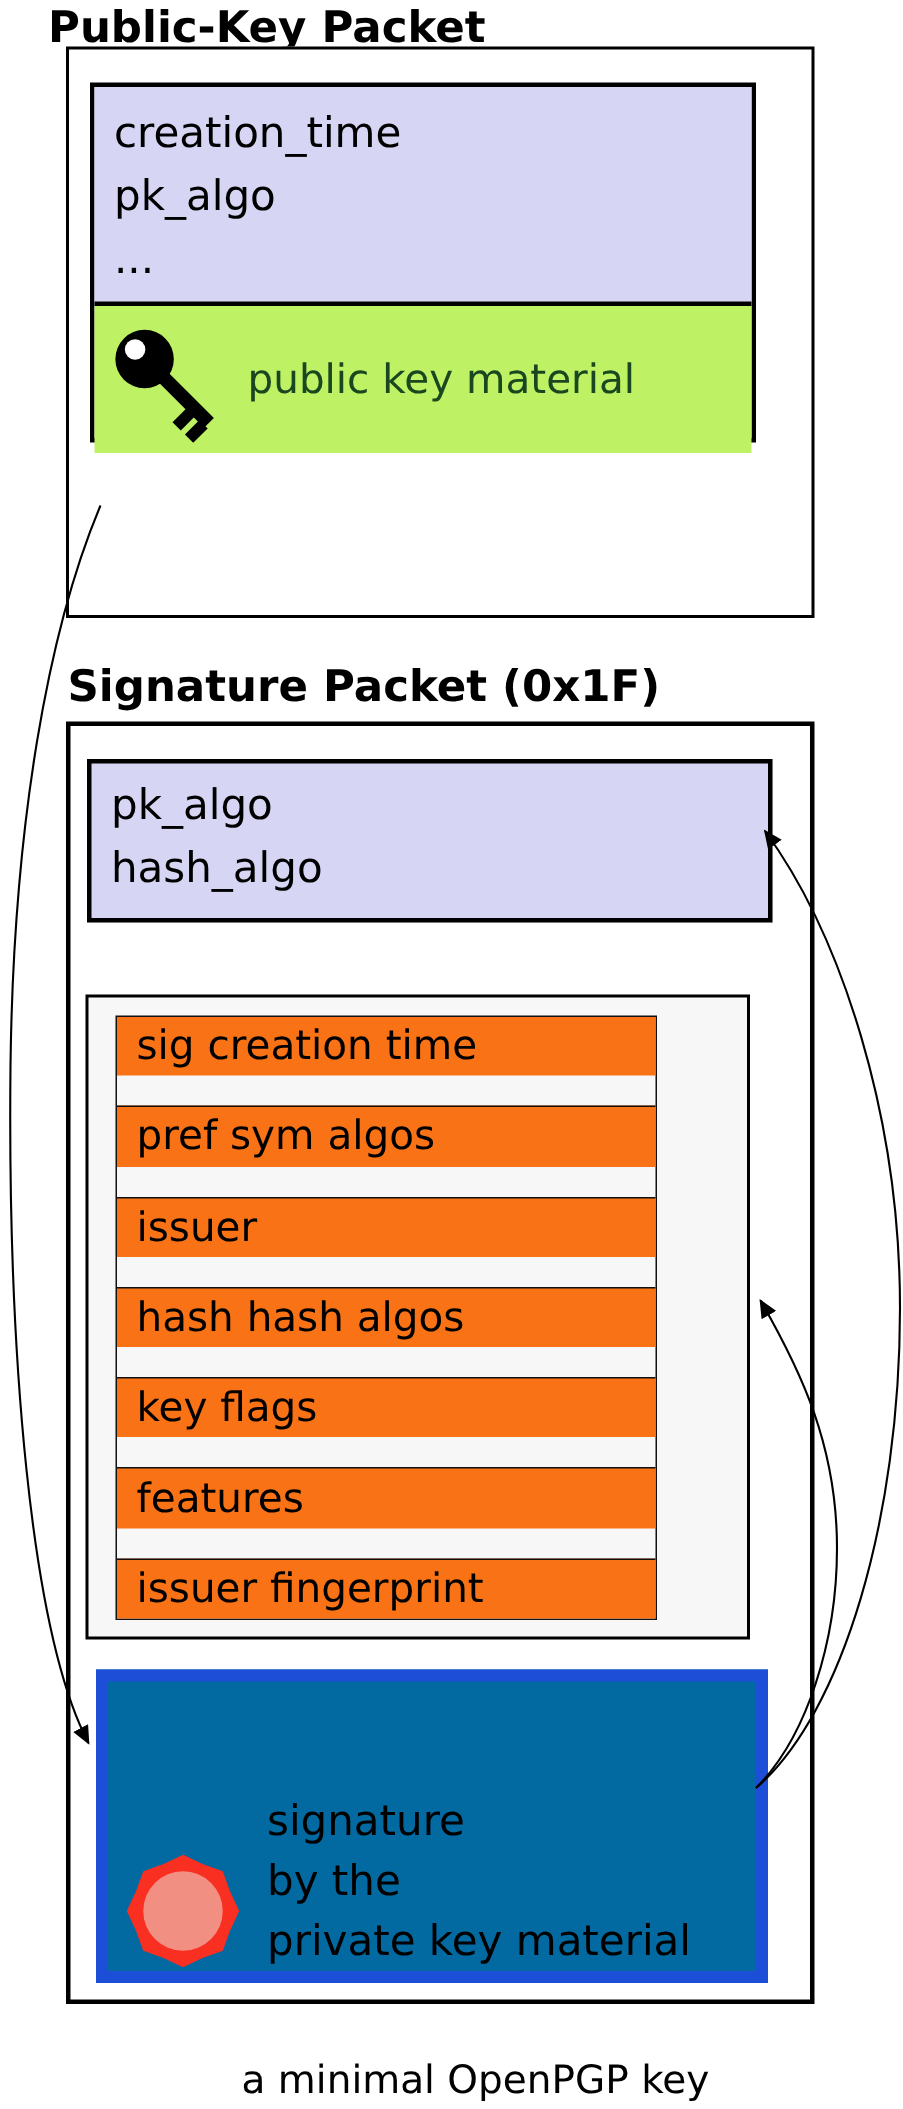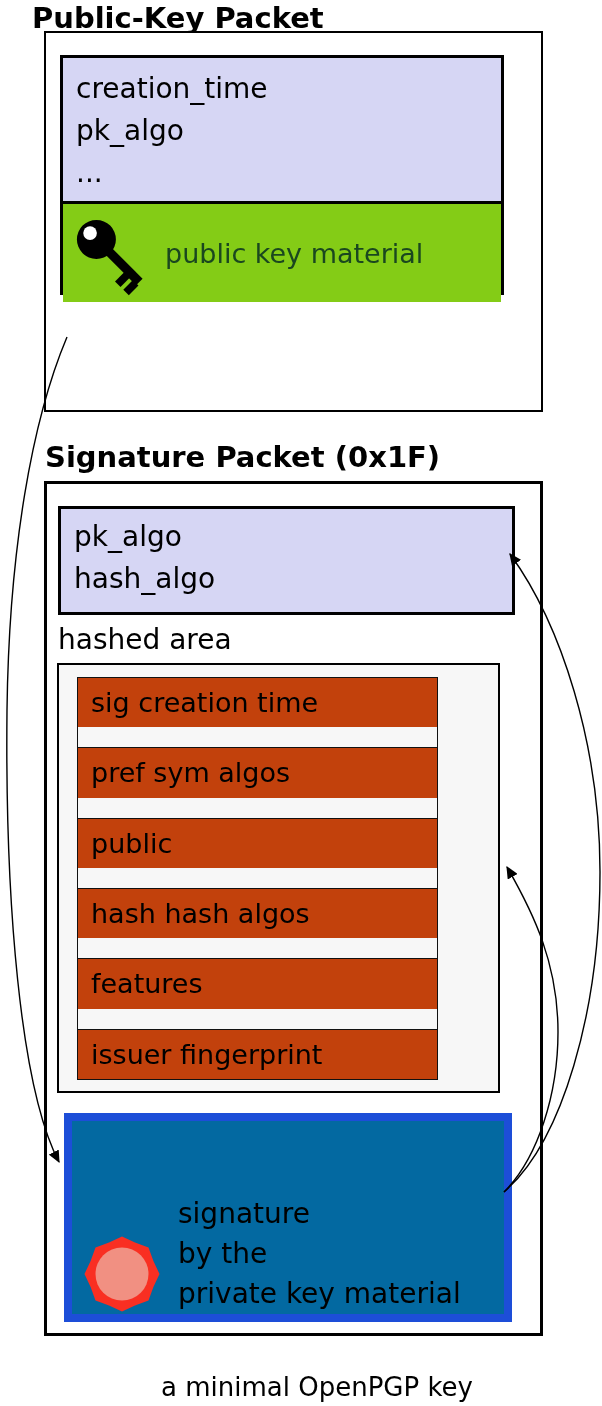--- a/index.html
+++ b/index.html
@@ -10,34 +10,34 @@
   }
   .abs{position:absolute;}
   .title{font-size:29px;font-weight:bold;letter-spacing:0px;white-space:nowrap;}
 
   
   #pk-title{left:32px;top:1px;}
   #pk-box{left:44px;top:31px;width:495px;height:377px;border:2px solid #000;background:#fff;}
   #pk-inner{left:58px;top:53px;width:438px;height:234px;border:3px solid #000;}
   #pk-fields{height:133px;background:#d6d6f4;border-bottom:3px solid #000;
              padding:10px 0 0 13px;font-size:28px;line-height:42px;}
-  #pk-key{height:98px;background:#84cc16;display:flex;align-items:center;}
+  #pk-key{height:98px;background:#bef264;display:flex;align-items:center;}
   #pk-key-label{color:#1a471f;font-size:27px;margin-left:14px;}
   #key-svg{margin:4px 0 0 10px;flex:0 0 auto;}
 
   
   #sig-title{left:45px;top:440px;}
   #sig-box{left:44px;top:481px;width:493px;height:849px;border:3px solid #000;background:#fff;}
   #algo-box{left:58px;top:506px;width:438px;height:96px;border:3px solid #000;background:#d6d6f4;
             padding:7px 0 0 13px;font-size:28px;line-height:42px;}
   #hashed-label{left:58px;top:623px;font-size:28px;}
   #hashed-box{left:57px;top:663px;width:439px;height:426px;border:2px solid #000;background:#f7f7f7;}
   #rows-table{left:77px;top:677px;width:359px;height:401px;border:1.5px solid #111;
               display:flex;flex-direction:column;}
-  .row{flex:1 1 0;background:#c2410c;display:flex;align-items:center;
+  .row{flex:1 1 0;background:#f97316;display:flex;align-items:center;
        padding-left:13px;font-size:27px;}
   .row + .row{border-top:1.5px solid #111;margin-top:20px;}
 
   
   #yellow-box{left:64px;top:1113px;width:432px;height:193px;border:8px solid #1d4ed8;background:#0369a1;
               display:flex;align-items:flex-end;}
   #seal-svg{margin:14px 0 0 10px;flex:0 0 auto;}
   #yellow-text{margin:9px 0 0 16px;font-size:28px;line-height:40px;}
 
   #caption{left:16px;top:1372px;width:602px;text-align:center;font-size:26px;}
@@ -77,29 +77,29 @@
 
   <div id="sig-title" class="abs title">Signature Packet (0x1F)</div>
 
   <div id="sig-box" class="abs"></div>
 
   <div id="algo-box" class="abs">
     <div class="line">pk_algo</div>
     <div class="line">hash_algo</div>
   </div>
 
-  <div id="hashed-label" class="abs">hashed area</div>
 
   <div id="hashed-box" class="abs"></div>
 
   <div id="rows-table" class="abs">
     <div class="row">sig creation time</div>
     <div class="row">pref sym algos</div>
-    <div class="row">public</div>
+    <div class="row">issuer</div>
     <div class="row">hash hash algos</div>
+    <div class="row">key flags</div>
     <div class="row">features</div>
     <div class="row">issuer fingerprint</div>
   </div>
 
   <div id="yellow-box" class="abs">
     <svg id="seal-svg" width="80" height="80" viewBox="0 0 80 80">
       <polygon fill="#f92f22" points="77.5,40 71.4,53 66.5,66.5 53,71.4 40,77.5 27,71.4 13.5,66.5 8.6,53 2.5,40 8.6,27 13.5,13.5 27,8.6 40,2.5 53,8.6 66.5,13.5 71.4,27"></polygon>
       <circle cx="40" cy="40" r="26.5" fill="#f19082"></circle>
     </svg>
     <div id="yellow-text">

